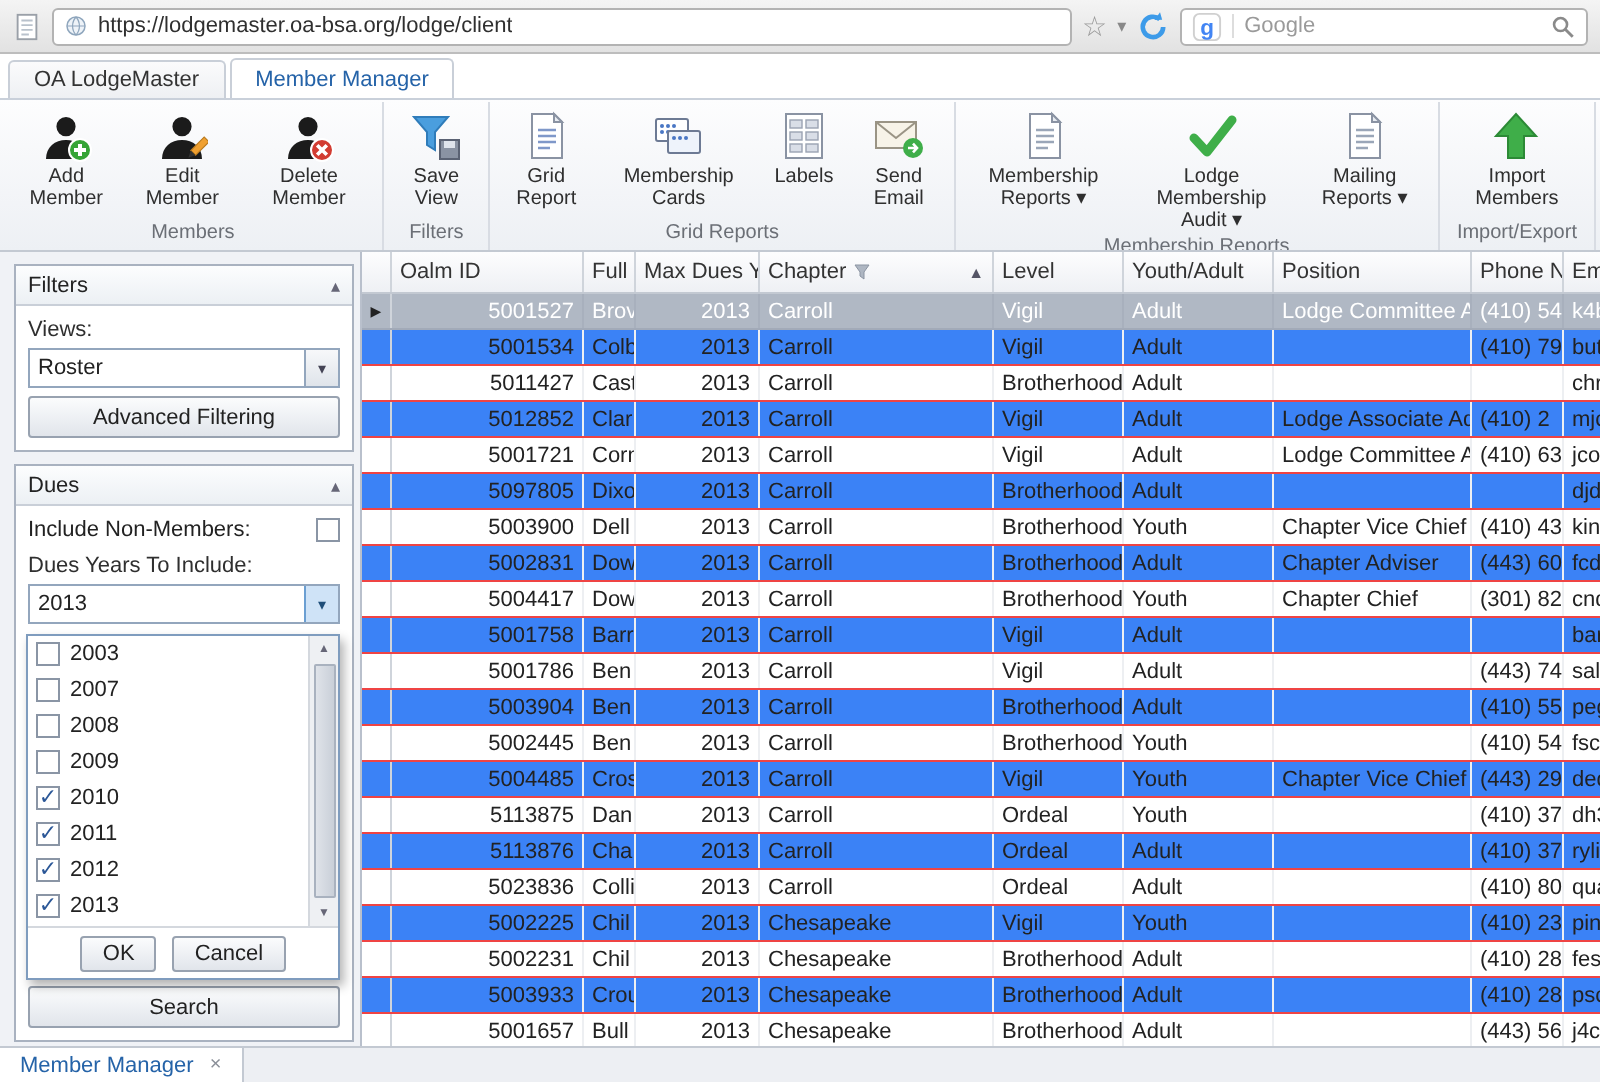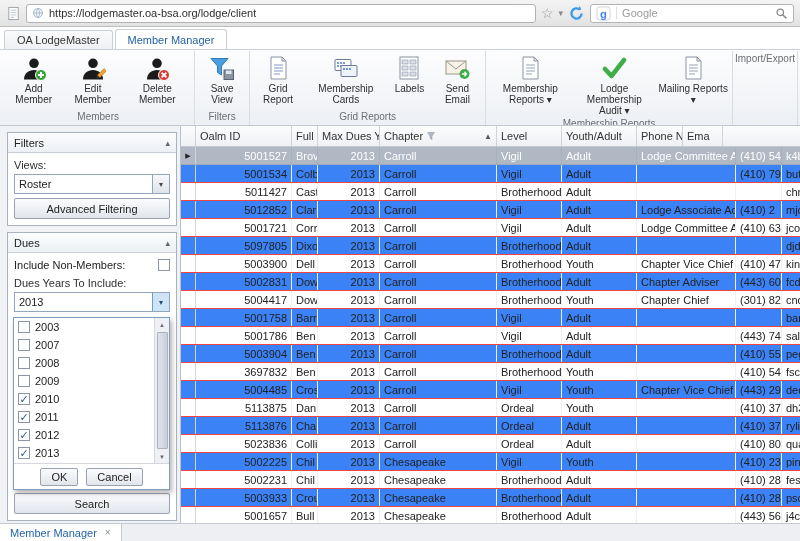--- a/index.html
+++ b/index.html
@@ -259,20 +259,28 @@
               <path d="M6 2h11l4 4v18H6z" fill="#fff" stroke="#8a93a3"></path>
               <path d="M17 2v4h4z" fill="#e8ecf2" stroke="#8a93a3"></path>
               <path d="M9 10h9M9 13h9M9 16h9M9 19h6" stroke="#9aa6b8" stroke-width="1.2"></path>
             </svg></div>
           <div class="tb-label">Mailing Reports ▾</div>
         </div>
       </div>
       <div class="tb-group-label">Membership Reports</div>
     </div>
     <div class="tb-group">
+      <div class="tb-row">
+        <div class="tb-btn">
+          <div class="tb-icon"><svg viewBox="0 0 26 26">
+              <path d="M9 24h8V13h6L13 2 3 13h6z" fill="#3fae49" stroke="#2c8a36"></path>
+            </svg></div>
+          <div class="tb-label">Import Members</div>
+        </div>
+      </div>
       <div class="tb-group-label">Import/Export</div>
     </div>
   </div>
 
 <div class="main">
   <aside class="sidebar">
     <div class="panel">
       <div class="panel-header">
         <span>Filters</span>
         <span class="collapse">▴</span>
@@ -368,20 +376,21 @@
           <span>Chapter</span>
           <span class="funnel">
             <svg viewBox="0 0 10 10" width="10" height="10">
               <path d="M1.5 1.5h7L6 5v3.5L4 7V5z" fill="#aeb6c2" stroke="#8b94a2" stroke-width=".5"></path>
             </svg>
           </span>
           <span class="sort">▲</span>
         </div>
         <div class="gh-cell" style="width: 65px;"><span>Level</span></div>
         <div class="gh-cell" style="width: 75px;"><span>Youth/Adult</span></div>
+        <div class="gh-cell" style="width: 99px;"><span>Position</span></div>
         <div class="gh-cell" style="width: 46px;"><span>Phone N</span></div>
         <div class="gh-cell" style="width: 40px;"><span>Ema</span></div>
       </div>
     <div class="grid-body" id="grid-body">
         <div class="g-row sel">
           <div class="marker">▶</div>
           <div class="g-cell num" style="width: 96px;">5001527</div>
           <div class="g-cell" style="width: 26px;">Brov</div>
           <div class="g-cell num" style="width: 62px;">2013</div>
           <div class="g-cell" style="width: 117px;">Carroll</div>
@@ -453,21 +462,21 @@
         </div>
         <div class="g-row">
           <div class="marker"></div>
           <div class="g-cell num" style="width: 96px;">5003900</div>
           <div class="g-cell" style="width: 26px;">Dell</div>
           <div class="g-cell num" style="width: 62px;">2013</div>
           <div class="g-cell" style="width: 117px;">Carroll</div>
           <div class="g-cell" style="width: 65px;">Brotherhood</div>
           <div class="g-cell" style="width: 75px;">Youth</div>
           <div class="g-cell" style="width: 99px;">Chapter Vice Chief</div>
-          <div class="g-cell" style="width: 46px;">(410) 47</div>
+          <div class="g-cell" style="width: 46px;">(410) 43</div>
           <div class="g-cell" style="width: 40px;">king</div>
         </div>
         <div class="g-row alt">
           <div class="marker"></div>
           <div class="g-cell num" style="width: 96px;">5002831</div>
           <div class="g-cell" style="width: 26px;">Dow</div>
           <div class="g-cell num" style="width: 62px;">2013</div>
           <div class="g-cell" style="width: 117px;">Carroll</div>
           <div class="g-cell" style="width: 65px;">Brotherhood</div>
           <div class="g-cell" style="width: 75px;">Adult</div>
@@ -518,21 +527,21 @@
           <div class="g-cell num" style="width: 62px;">2013</div>
           <div class="g-cell" style="width: 117px;">Carroll</div>
           <div class="g-cell" style="width: 65px;">Brotherhood</div>
           <div class="g-cell" style="width: 75px;">Adult</div>
           <div class="g-cell" style="width: 99px;"></div>
           <div class="g-cell" style="width: 46px;">(410) 55</div>
           <div class="g-cell" style="width: 40px;">pegg</div>
         </div>
         <div class="g-row">
           <div class="marker"></div>
-          <div class="g-cell num" style="width: 96px;">3697832</div>
+          <div class="g-cell num" style="width: 96px;">5002445</div>
           <div class="g-cell" style="width: 26px;">Ben</div>
           <div class="g-cell num" style="width: 62px;">2013</div>
           <div class="g-cell" style="width: 117px;">Carroll</div>
           <div class="g-cell" style="width: 65px;">Brotherhood</div>
           <div class="g-cell" style="width: 75px;">Youth</div>
           <div class="g-cell" style="width: 99px;"></div>
           <div class="g-cell" style="width: 46px;">(410) 54</div>
           <div class="g-cell" style="width: 40px;">fscfi</div>
         </div>
         <div class="g-row alt">

